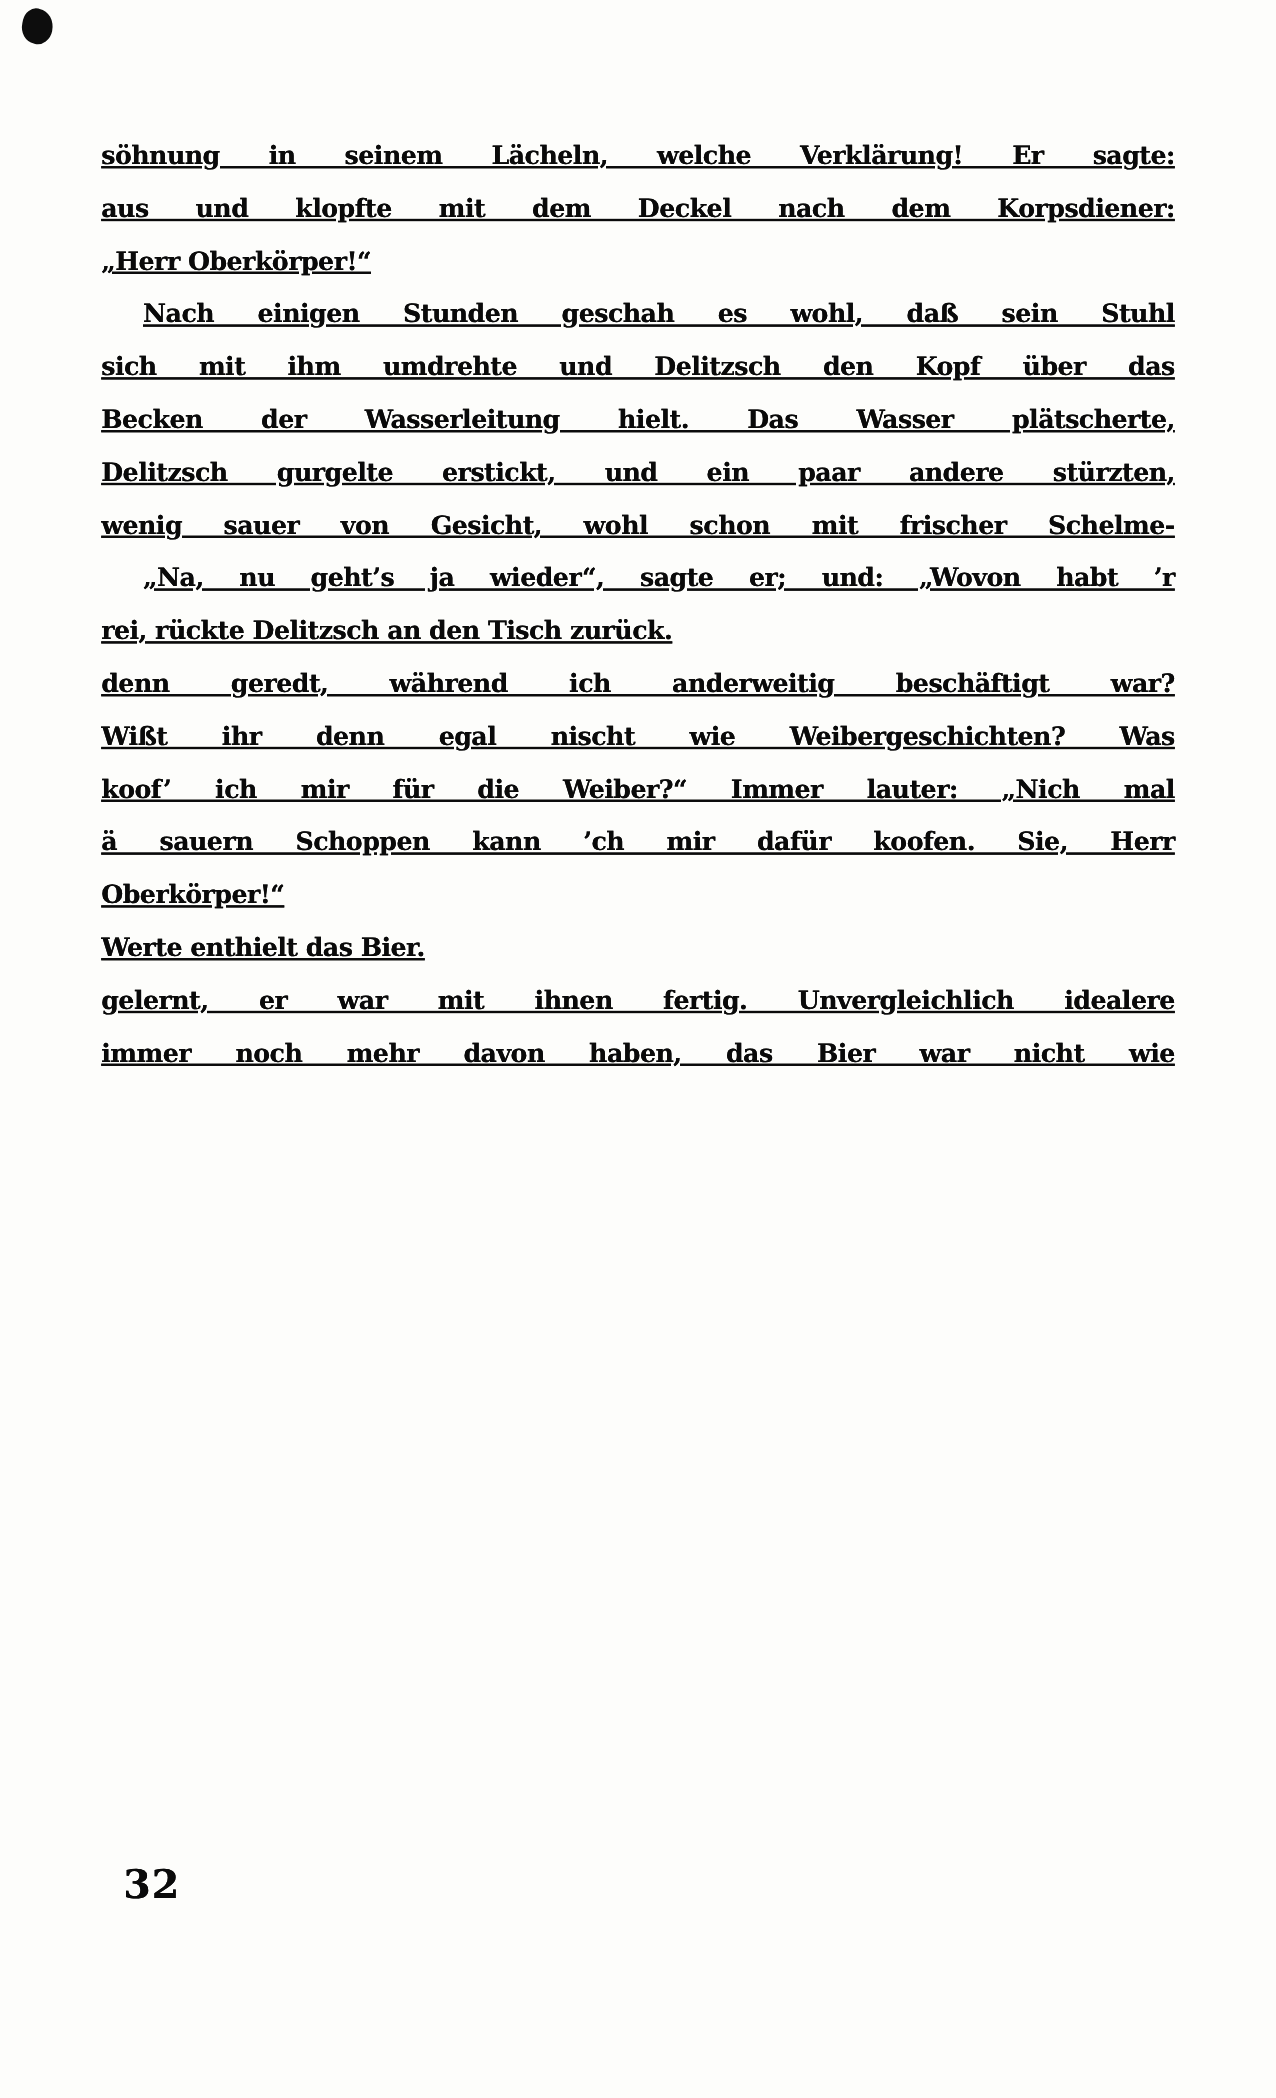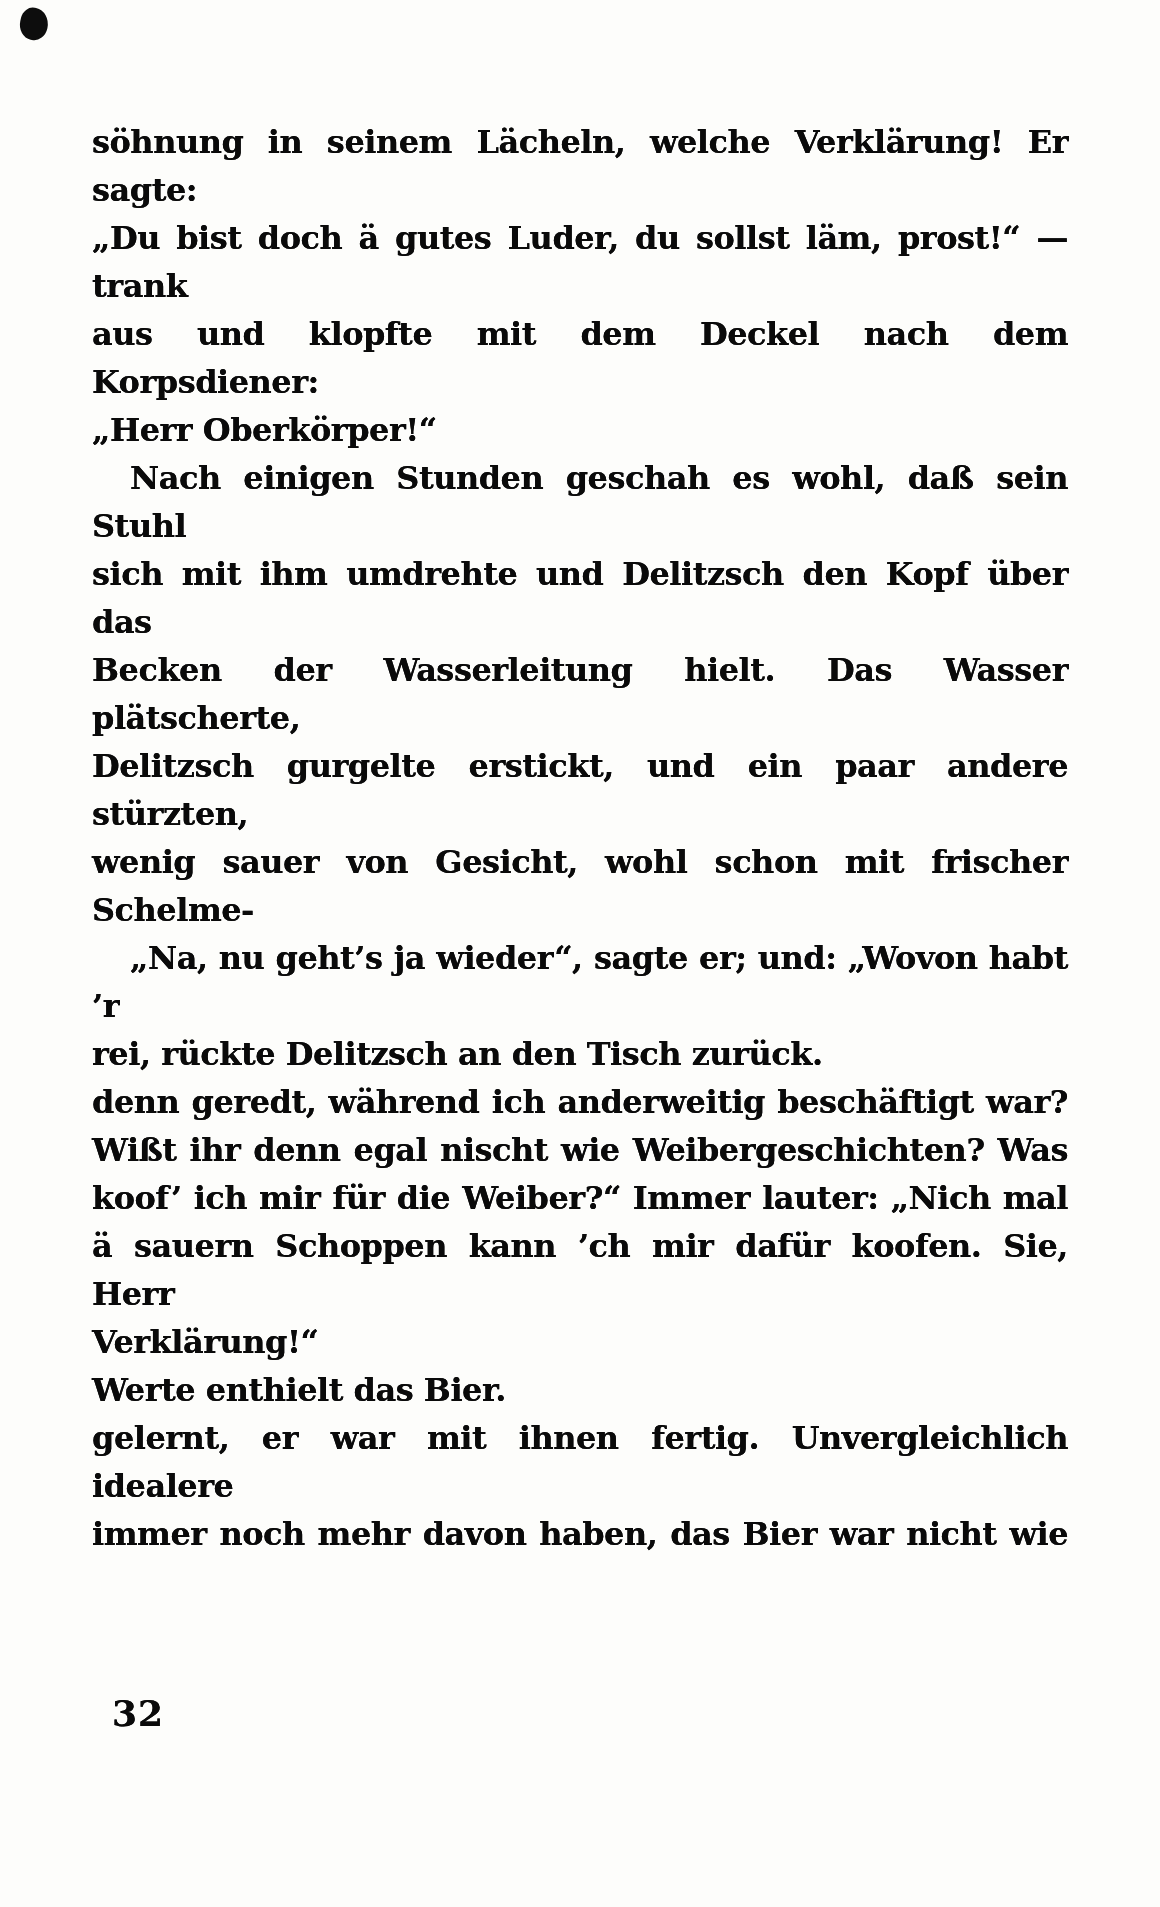--- a/index.html
+++ b/index.html
@@ -17,29 +17,30 @@
 
   
   .text-block {
     position: absolute;
     left: 92px;
     top: 118px;
     width: 976px;
   }
 
   .line {
-    font-size: 32px;
+    font-size: 23px;
     line-height: 48px;
     font-weight: 700;
     letter-spacing: -0.5px;
     white-space: normal;
     text-align: justify;
     text-align-last: justify;
     
     text-shadow: 0 0 0.5px rgba(0,0,0,0.9);
+    text-decoration: underline;
   }
   .line.para-end {
     text-align: right;
     text-align-last: left;
   }
   .line.indent {
     text-indent: 38px;
   }
 
   .page-number {
@@ -64,33 +65,32 @@
     transform: rotate(12deg);
   }
 </style>
 </head>
 <body>
 
 <div class="page">
   <div class="scan-artifact"></div>
   <div class="text-block" id="text-block">
       <div class="line">söhnung in seinem Lächeln, welche Verklärung! Er sagte:</div>
-      <div class="line">„Du bist doch ä gutes Luder, du sollst läm, prost!“ — trank</div>
       <div class="line">aus und klopfte mit dem Deckel nach dem Korpsdiener:</div>
       <div class="line para-end">„Herr Oberkörper!“</div>
       <div class="line indent">Nach einigen Stunden geschah es wohl, daß sein Stuhl</div>
       <div class="line">sich mit ihm umdrehte und Delitzsch den Kopf über das</div>
       <div class="line">Becken der Wasserleitung hielt. Das Wasser plätscherte,</div>
       <div class="line">Delitzsch gurgelte erstickt, und ein paar andere stürzten,</div>
       <div class="line">wenig sauer von Gesicht, wohl schon mit frischer Schelme-</div>
       <div class="line indent">„Na, nu geht’s ja wieder“, sagte er; und: „Wovon habt ’r</div>
       <div class="line para-end">rei, rückte Delitzsch an den Tisch zurück.</div>
       <div class="line">denn geredt, während ich anderweitig beschäftigt war?</div>
       <div class="line">Wißt ihr denn egal nischt wie Weibergeschichten? Was</div>
       <div class="line">koof’ ich mir für die Weiber?“ Immer lauter: „Nich mal</div>
       <div class="line">ä sauern Schoppen kann ’ch mir dafür koofen. Sie, Herr</div>
-      <div class="line para-end">Verklärung!“</div>
+      <div class="line para-end">Oberkörper!“</div>
       <div class="line para-end">Werte enthielt das Bier.</div>
       <div class="line">gelernt, er war mit ihnen fertig. Unvergleichlich idealere</div>
       <div class="line">immer noch mehr davon haben, das Bier war nicht wie</div>
     </div>
   <div class="page-number">32</div>
 </div>
 
 </body></html>

